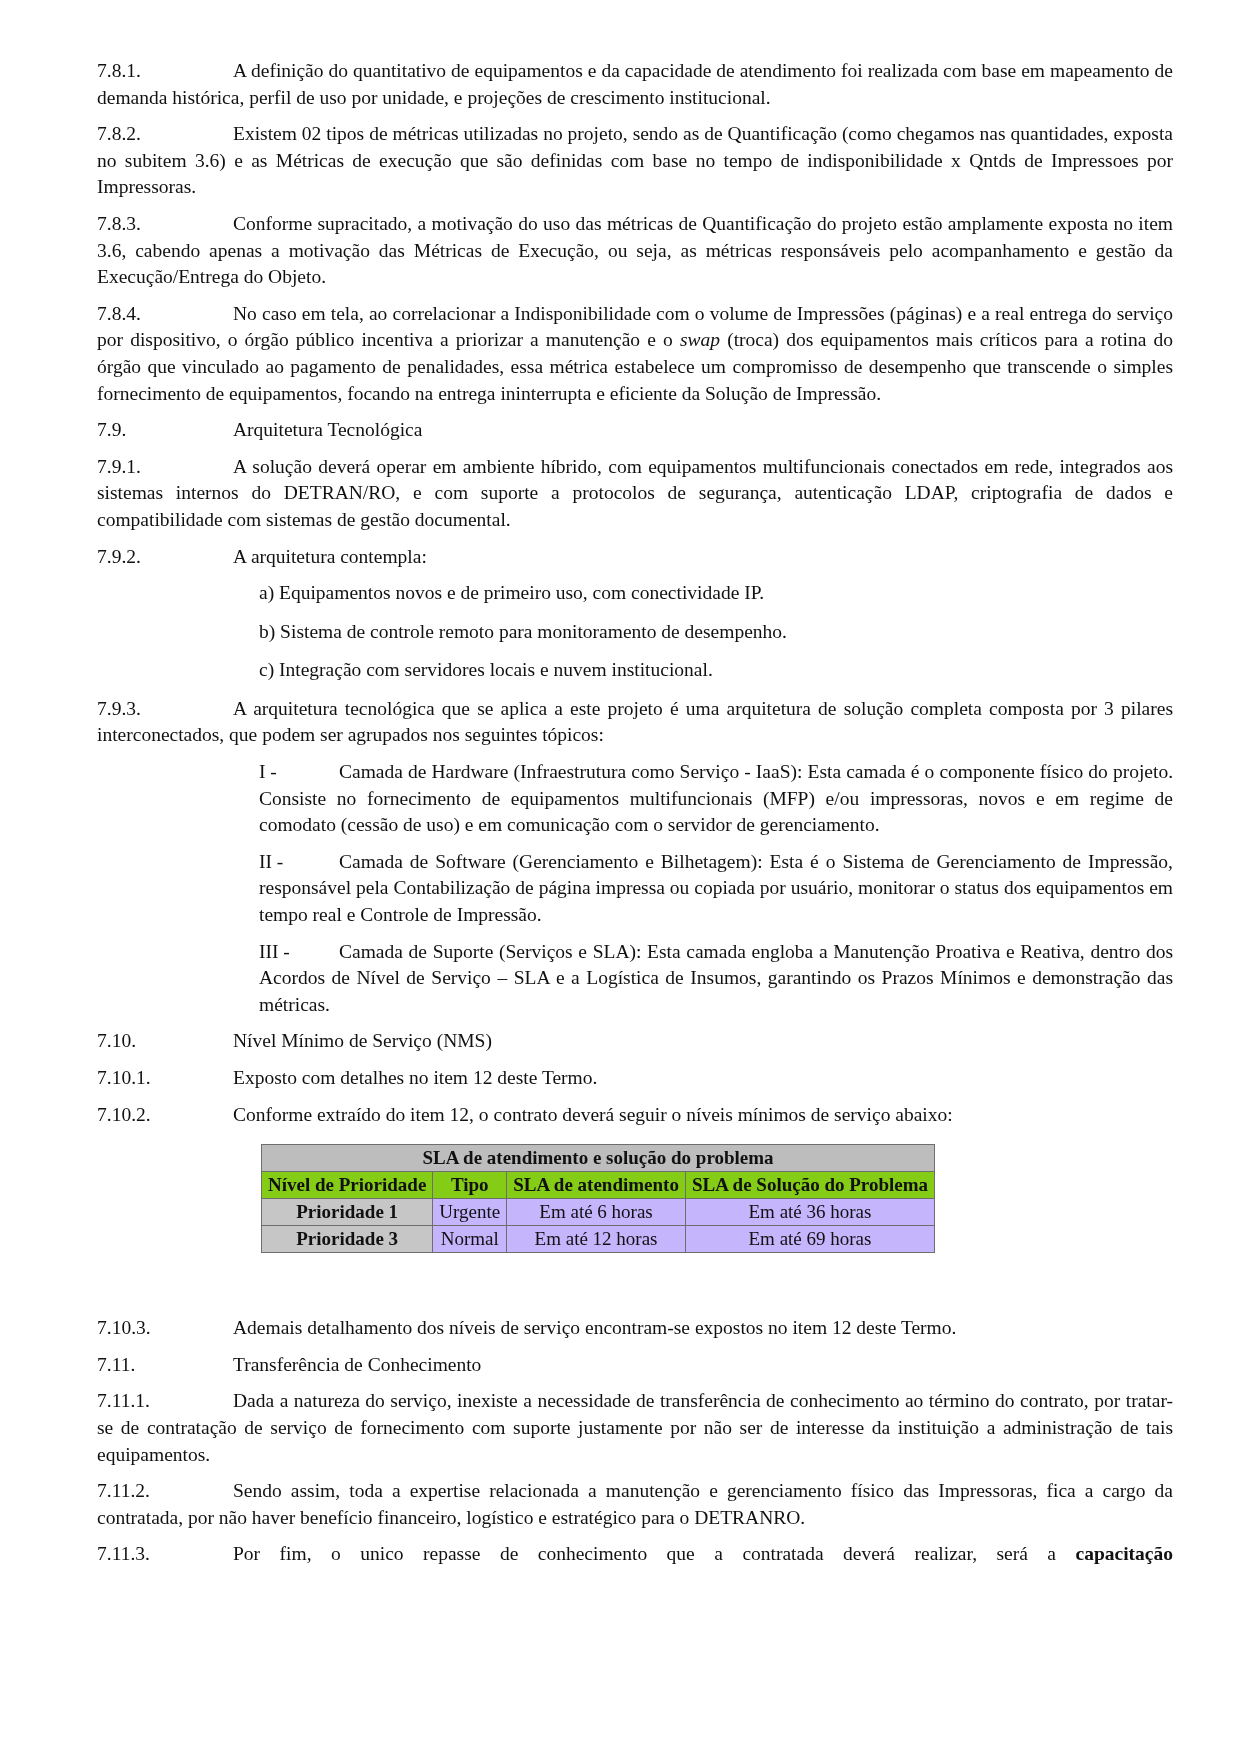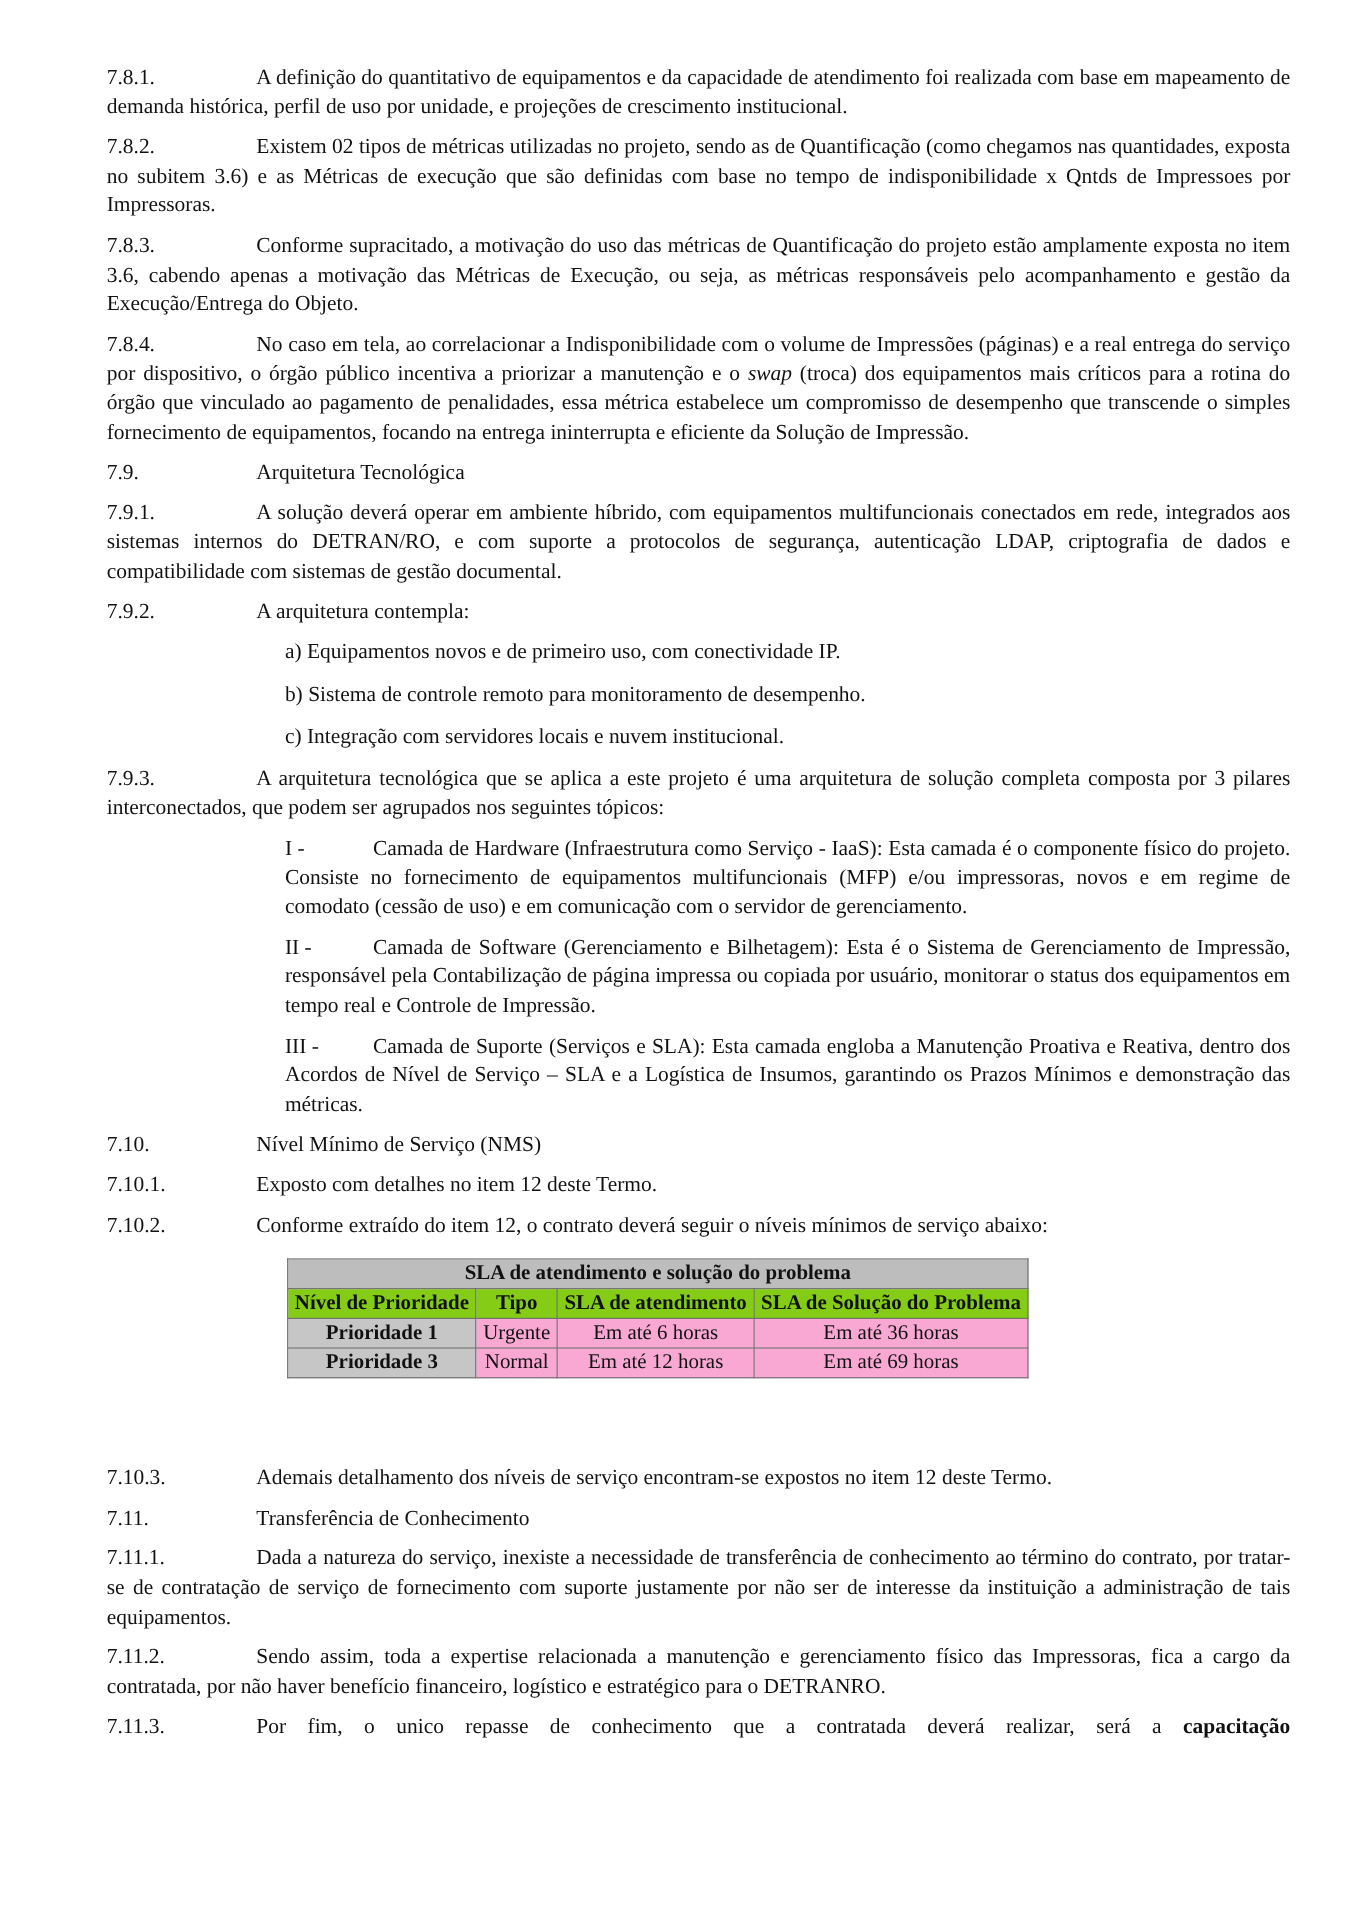--- a/index.html
+++ b/index.html
@@ -6,26 +6,26 @@
   body { width:1240px; height:1755px; position:relative; overflow:hidden;
          font-family:"Liberation Serif", serif; color:#111; font-size:19.5px; }
   .page { position:absolute; left:97px; top:58px; width:1076px; }
   .para { text-align:justify; line-height:26.6px; margin:0 0 10px 0; text-align-last:left; }
   .num { display:inline-block; width:136px; }
   .heading { line-height:26.6px; margin:0 0 10px 0; }
   .heading .title { font-weight:normal; }
   .list-item { margin:0 0 12px 0; padding-left:162px; line-height:26.6px; }
   .roman { margin:0 0 10px 162px; line-height:26.6px; text-align:justify; text-align-last:left; }
   .roman .rnum { display:inline-block; width:80px; }
-  table.sla { border-collapse:collapse; margin:8px 0 16px 164px; font-size:19px; }
+  table.sla { border-collapse:collapse; margin:8px 0 0 164px; font-size:19px; }
   table.sla td, table.sla th { border:1.5px solid #6e6e6e; padding:1px 6px; height:24px; text-align:center; white-space:nowrap; }
   table.sla .caption-row th { background:#bdbdbd; font-weight:bold; }
   table.sla .head-row th { background:#84cc16; font-weight:bold; }
   table.sla td.prio { background:#c6c6c6; font-weight:bold; }
-  table.sla td.cell { background:#f9a8d4; font-weight:normal; }
+  table.sla td.cell { background:#c4b5fd; font-weight:normal; }
   .footer { position:absolute; top:1810px; left:0; width:1240px; text-align:center;
             font-family:"Liberation Sans", sans-serif; color:#bcbcbc; font-size:20px; }
   .footer span { margin:0 22px; }
   i { font-style:italic; }
 </style>
 </head>
 <body>
 
 <div class="page">
 

